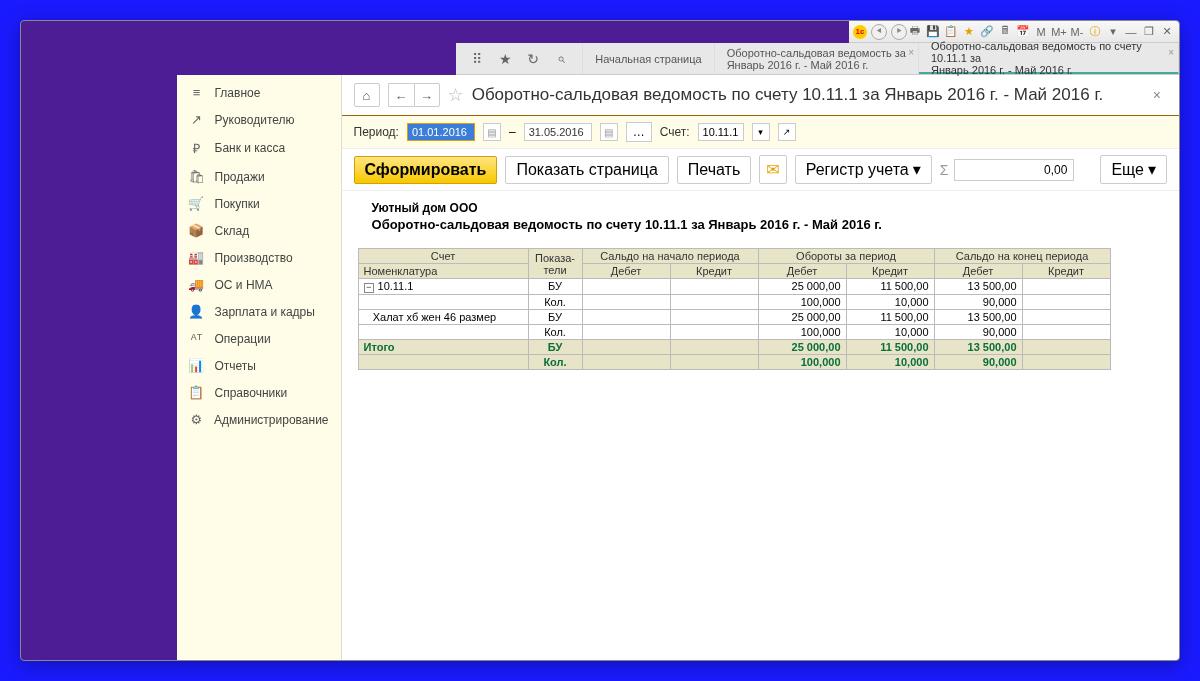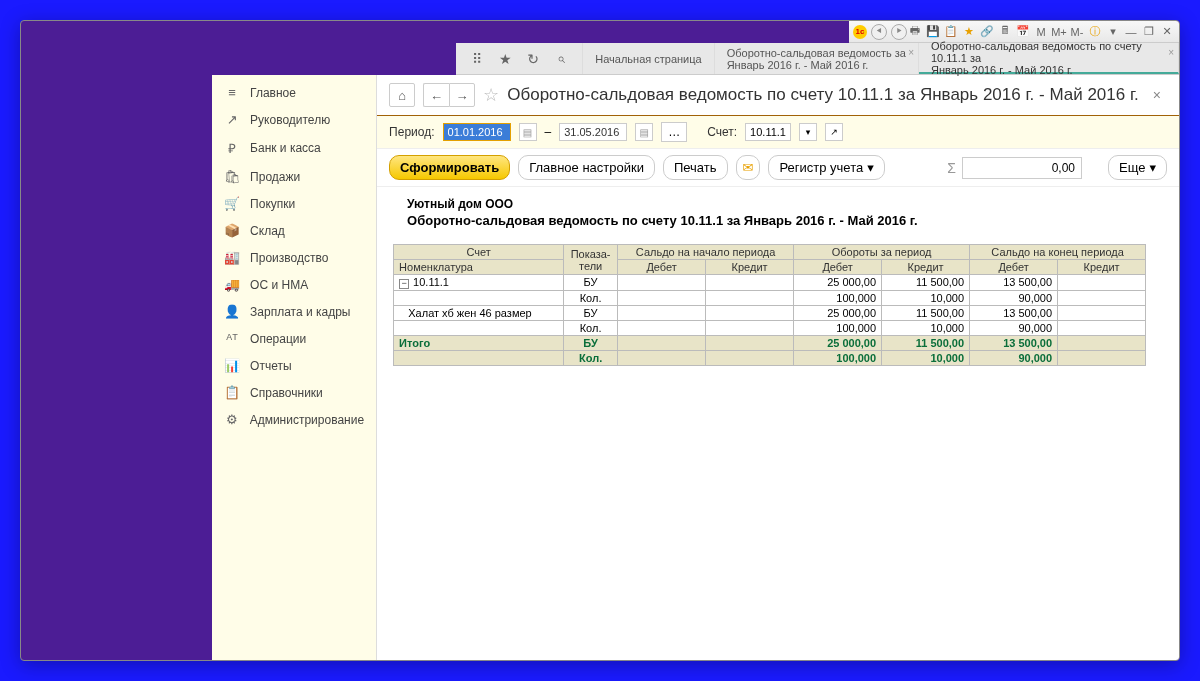--- a/index.html
+++ b/index.html
@@ -33,21 +33,21 @@
 .close-x { font-size: 14px; color: #888; cursor: pointer; padding: 0 6px; }
 .params-bar { background: #fffde8; padding: 6px 12px; display: flex; align-items: center; gap: 8px; font-size: 12px; border-top: 1px solid #a16207; border-bottom: 1px solid #eee; }
 .params-bar label { color: #333; }
 .date-input { border: 1px solid #e4a000; background: #fff; padding: 2px 4px; font-size: 11px; width: 68px; color: #333; }
 .date-input.selected { background: #3b7dd8; color: #fff; }
 .date-cal { width: 18px; height: 18px; border: 1px solid #ccc; background: #fff; display: inline-flex; align-items: center; justify-content: center; font-size: 10px; color: #999; cursor: pointer; }
 .dots-btn { width: 26px; height: 20px; border: 1px solid #ccc; background: #fff; display: inline-flex; align-items: center; justify-content: center; cursor: pointer; }
 .acct-input { border: 1px solid #ccc; padding: 2px 4px; width: 46px; font-size: 11px; }
 .small-btn { width: 18px; height: 18px; border: 1px solid #ccc; background: #fff; display: inline-flex; align-items: center; justify-content: center; font-size: 9px; cursor: pointer; }
 .toolbar { padding: 6px 12px; display: flex; align-items: center; gap: 8px; border-bottom: 1px solid #eee; }
-.btn { border: 1px solid #ccc; background: #fff; padding: 4px 10px; border-radius: 10px; font-size: 13px; cursor: pointer; display: inline-flex; align-items: center; gap: 4px; }
+.btn { border: 1px solid #ccc; background: #fff; padding: 4px 10px; border-radius: 2px; font-size: 16px; cursor: pointer; display: inline-flex; align-items: center; gap: 4px; }
 .btn.primary { background: linear-gradient(#ffe680,#f6c800); border-color: #d4a000; font-weight: bold; }
 .btn.icon-only { padding: 4px 6px; }
 .sum-box { margin-left: auto; display: flex; align-items: center; gap: 6px; }
 .sum-icon { font-size: 14px; color: #999; }
 .sum-input { border: 1px solid #ccc; padding: 3px 6px; width: 120px; text-align: right; font-size: 12px; }
 .report { flex: 1; overflow: auto; padding: 8px 12px; }
 .report-org { font-weight: bold; font-size: 12px; padding: 2px 0 0 18px; }
 .report-title { font-weight: bold; font-size: 13px; padding: 2px 0 4px 18px; }
 table.rep { border-collapse: collapse; font-size: 11px; margin-left: 4px; margin-top: 12px; }
 table.rep th, table.rep td { border: 1px solid #bbb; padding: 1px 5px; }
@@ -186,29 +186,29 @@
       </div>
 
       <div class="params-bar">
         <label>Период:</label>
         <input class="date-input selected" value="01.01.2016" style="">
         <span class="date-cal">▤</span>
         <span>–</span>
         <input class="date-input" style="border-color: rgb(204, 204, 204);" value="31.05.2016">
         <span class="date-cal">▤</span>
         <span class="dots-btn">…</span>
-        <label style="margin-left:12px">Счет:</label>
+        <label style="margin-left:0">Счет:</label>
         <input class="acct-input" value="10.11.1" style="">
         <span class="small-btn">▾</span>
         <span class="small-btn">↗</span>
       </div>
 
       <div class="toolbar">
         <button class="btn primary">Сформировать</button>
-        <button class="btn">Главное настройки</button>
+        <button class="btn">Показать страница</button>
         <button class="btn">Печать</button>
         <button class="btn icon-only" style="color:#e8a000">✉</button>
         <button class="btn">
             <span>Регистр учета</span> 
             <span>▾</span>
           </button>
         <div class="sum-box">
           <span class="sum-icon">Σ</span>
           <input class="sum-input" value="0,00" style="">
           <button class="btn" style="margin-left:20px">

